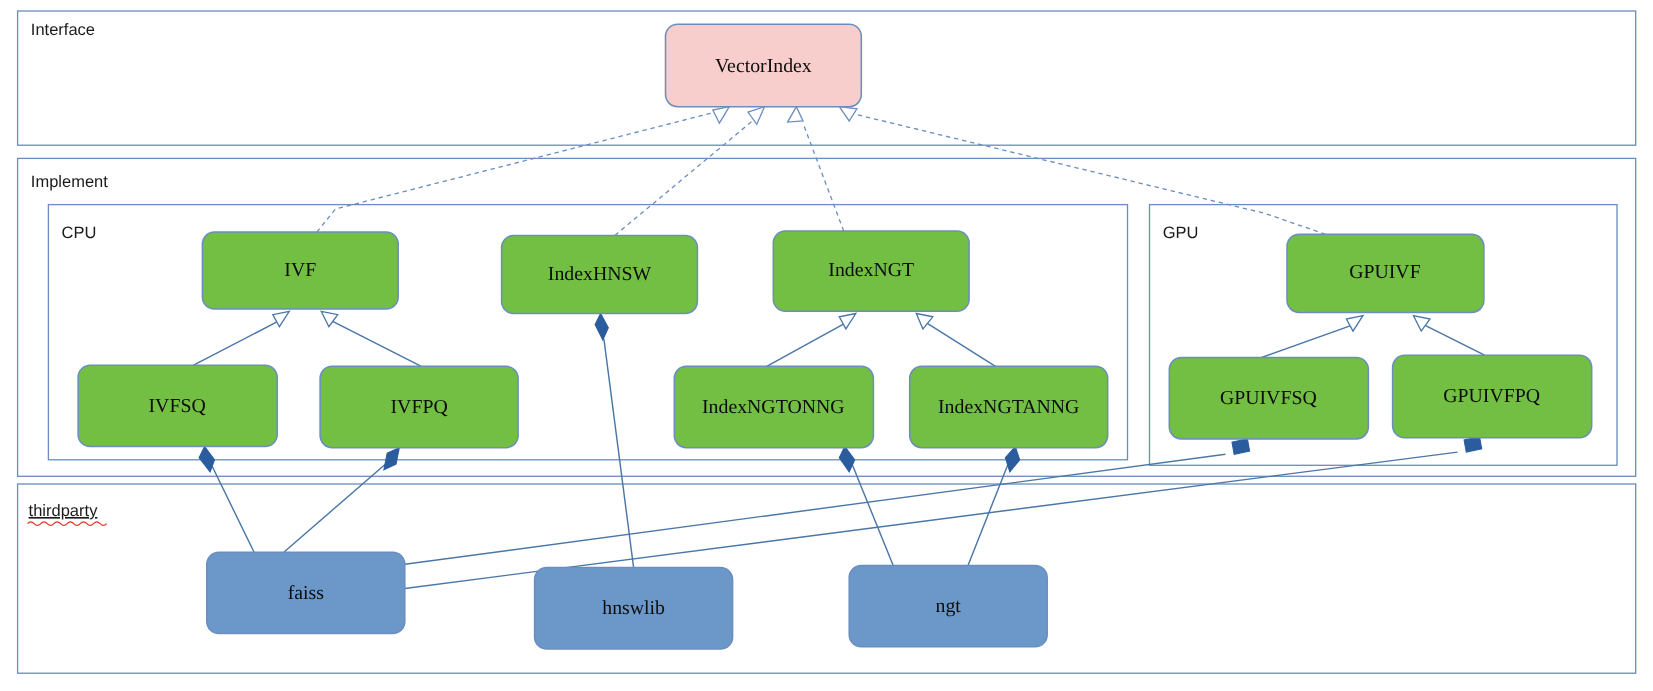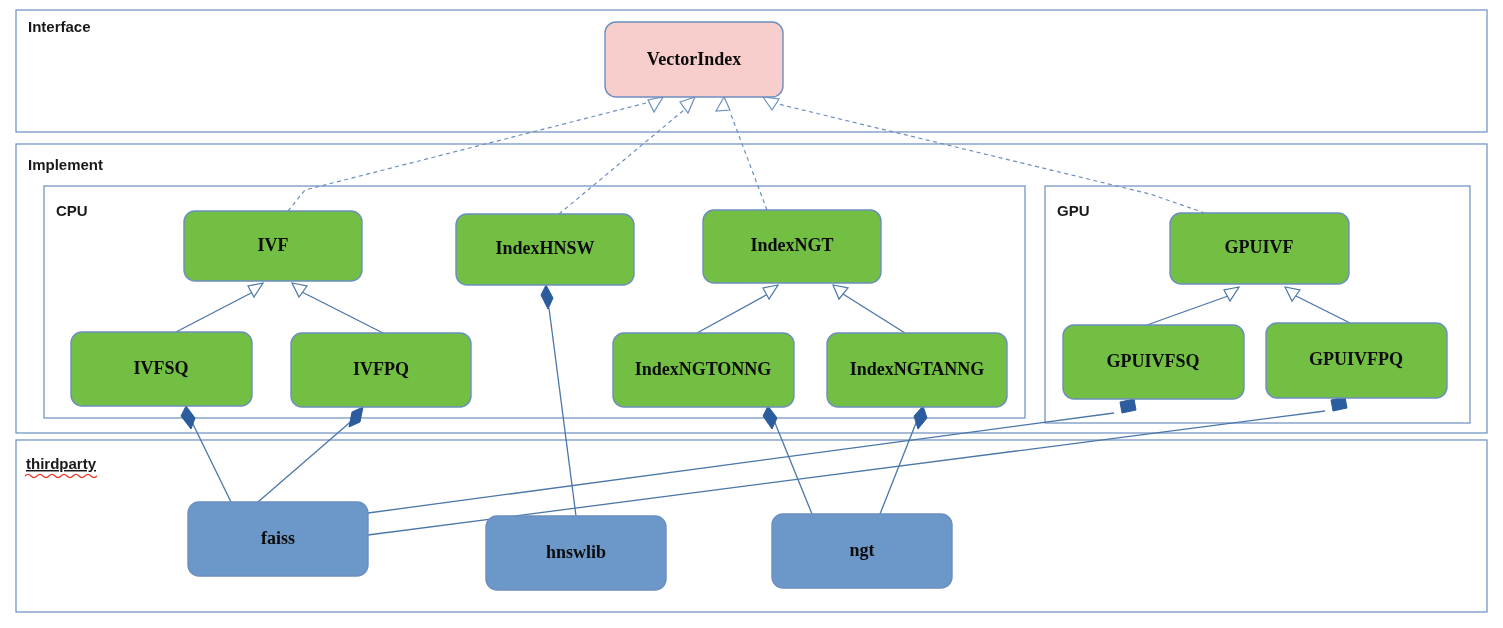--- a/index.html
+++ b/index.html
@@ -1,18 +1,18 @@
 <!DOCTYPE html>
 <html><head>
 <meta charset="utf-8">
 <style>
   html,body{margin:0;padding:0;background:#ffffff;}
   body{width:1503px;height:628px;position:relative;overflow:hidden;
        font-family:"Liberation Sans",sans-serif;}
-  #stage{position:absolute;left:0;top:0;width:1503px;height:628px;font-weight:bold;}
+  #stage{position:absolute;left:0;top:0;width:1503px;height:628px;}
   svg#diagram{position:absolute;left:0;top:0;width:1503px;height:628px;}
 
   .container-label{
     font-family:"Liberation Sans",sans-serif;
     font-size:15px;fill:#1a1a1a;dominant-baseline:middle;
   }
   .container-label.spell-error{ text-decoration:underline; }
 
   .node-label{
     font-family:"Liberation Serif",serif;

